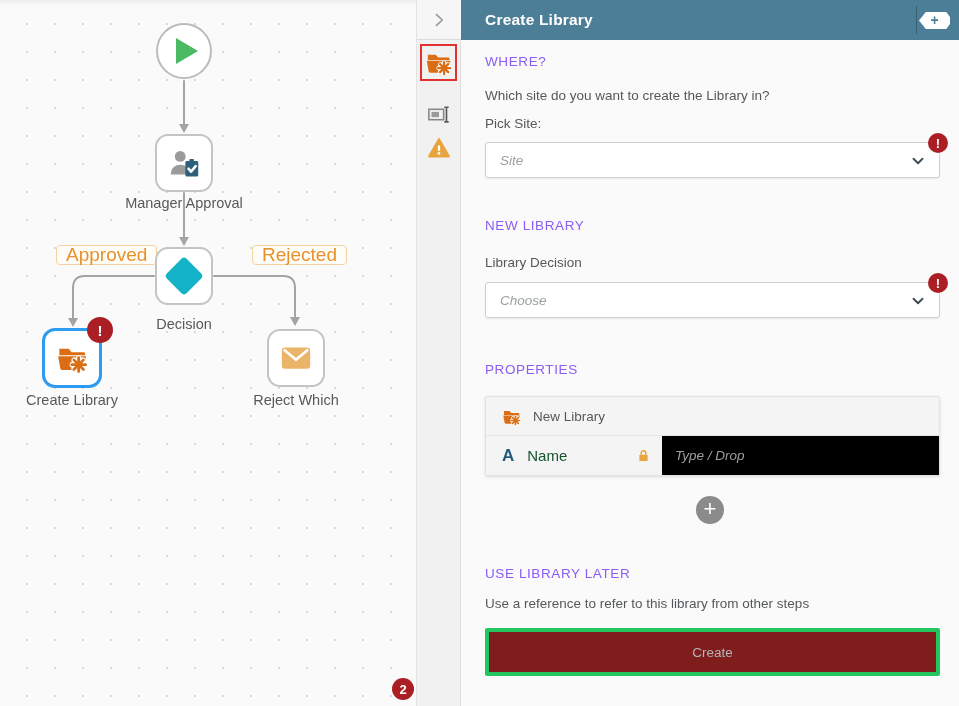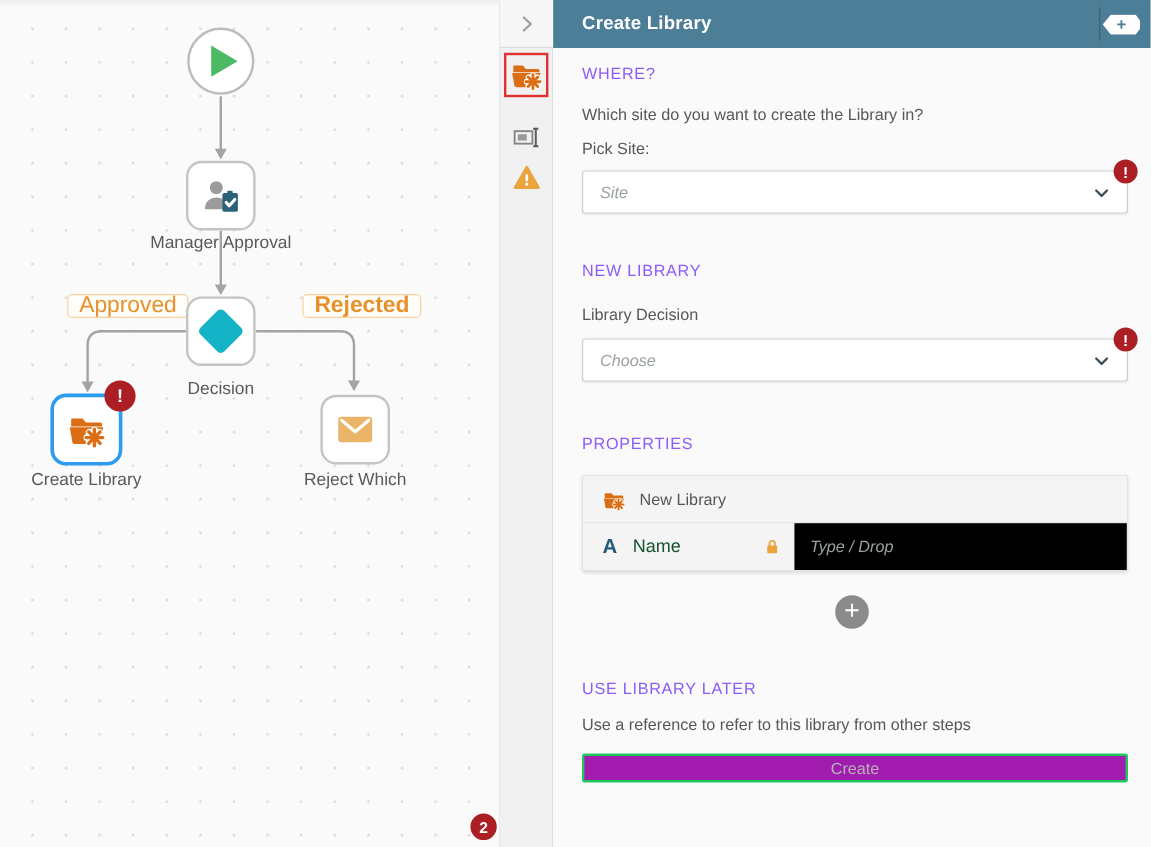--- a/index.html
+++ b/index.html
@@ -33,21 +33,21 @@
   .node-label { position:absolute; transform:translateX(-50%); color:#595959;
     font-size:14.5px; white-space:nowrap; }
   .lbl-manager { left:184px; top:195px; }
   .lbl-decision { left:184px; top:316px; }
   .lbl-create { left:72px; top:392px; }
   .lbl-reject { left:296px; top:392px; }
   .chip { position:absolute; height:20px; line-height:18px; padding:0 9px;
     font-size:19px; color:#e8912c; background:#fffdf8;
     border:1px solid #f5d2a0; border-radius:4px; }
   .chip-approved { left:56px; top:245px; }
-  .chip-rejected { left:252px; top:245px;font-weight:bold; }
+  .chip-rejected { left:252px; top:245px; }
   .err-badge { position:absolute; width:20px; height:20px; border-radius:50%;
     background:var(--c-red,#AB1F24); color:#fff; font-weight:bold; font-size:13px;
     display:flex; align-items:center; justify-content:center; }
   .node-err { right:-14px; top:-14px; width:26px; height:26px; font-size:15px; }
   .count-badge { position:absolute; left:392px; top:678px; width:22px; height:22px;
     border-radius:50%; background:var(--c-red,#AB1F24); color:#fff; font-size:13px;
     font-weight:bold; display:flex; align-items:center; justify-content:center; }
 
   
   .rail { position:absolute; left:417px; top:0; width:44px; height:706px;
@@ -87,22 +87,22 @@
   .card-row2 { height:39px; display:flex; }
   .row2-left { width:176px; background:#f4f4f4; display:flex; align-items:center;
     padding-left:16px; gap:13px; }
   .a-glyph { color:#255b7a; font-weight:bold; font-size:17px; }
   .name-lbl { color:#14532d; font-size:15px; }
   .lock-wrap { margin-left:auto; margin-right:9px; display:flex; }
   .row2-right { flex:1; background:#000000; display:flex; align-items:center; padding-left:13px; cursor:text; }
   .plus-btn { position:absolute; left:50%; top:456px; transform:translateX(-50%);
     width:28px; height:28px; border-radius:50%; background:#8b8b8b; color:#fff;
     font-size:22px; line-height:25px; text-align:center; cursor:pointer; }
-  .create-btn { position:absolute; left:24px; top:588px; width:455px; height:24px;
-    background:#a21caf; border:2px solid #22c55e; border-radius:2px; color:#b4b4b4;
+  .create-btn { position:absolute; left:24px; top:588px; width:455px; height:48px;
+    background:#7f1d1d; border:4px solid #22c55e; border-radius:2px; color:#b4b4b4;
     font-size:13.5px; display:flex; align-items:center; justify-content:center; }
 
   
   .t-where   { top:14px; }
   .t-quest   { top:48px; }
   .t-pick    { top:76px; }
   .t-selsite { top:102px; }
   .t-newlib  { top:178px; }
   .t-templ   { top:215px; }
   .t-choose  { top:242px; }

